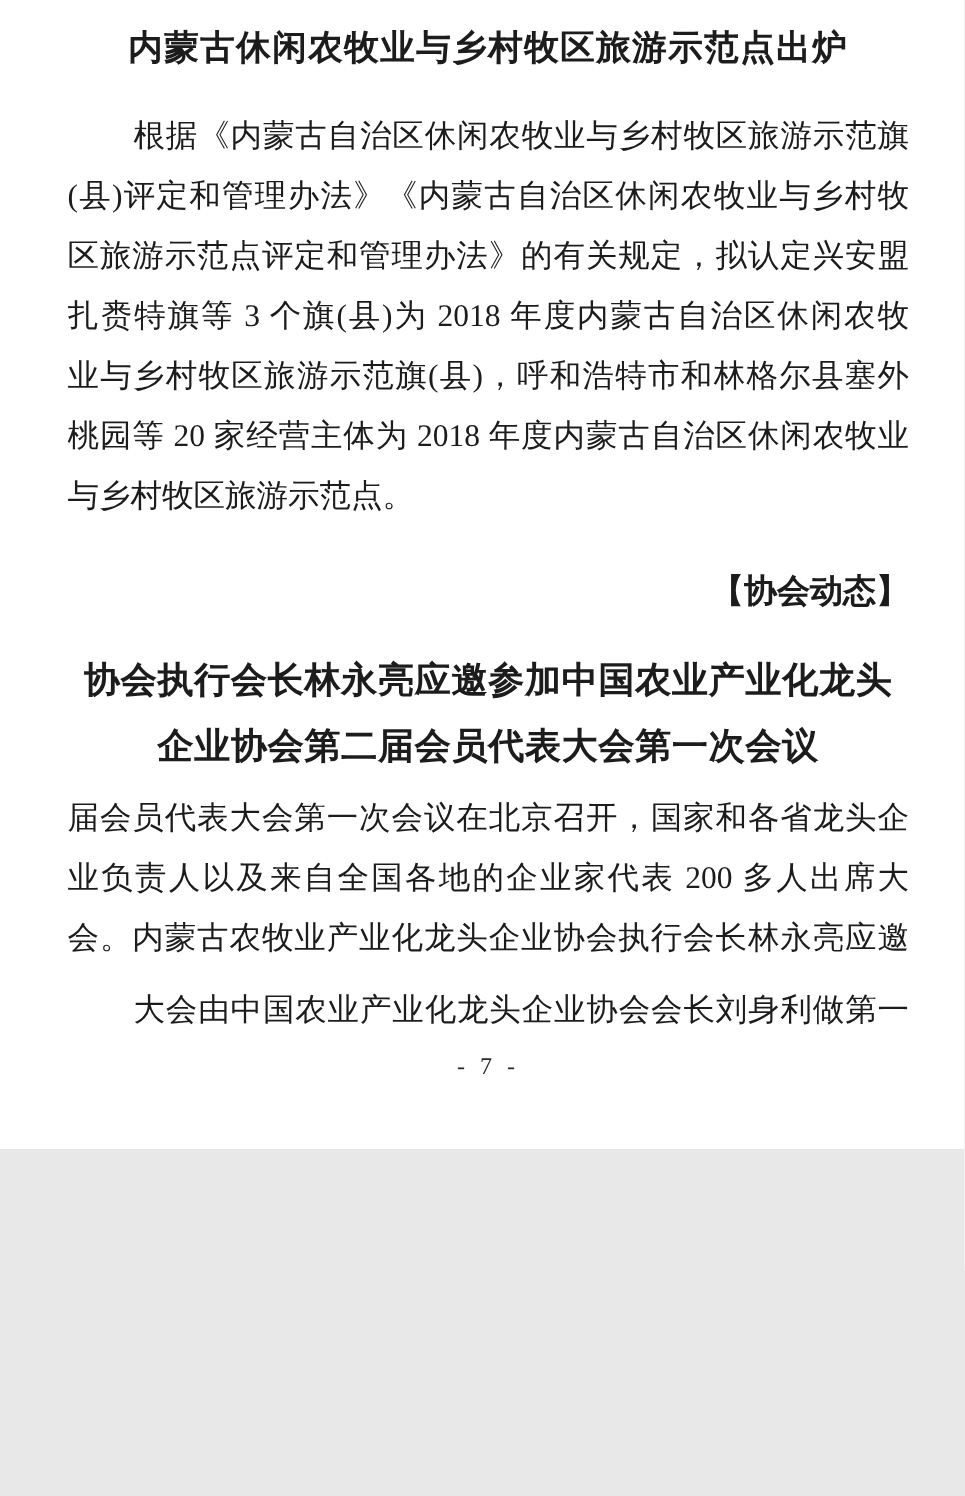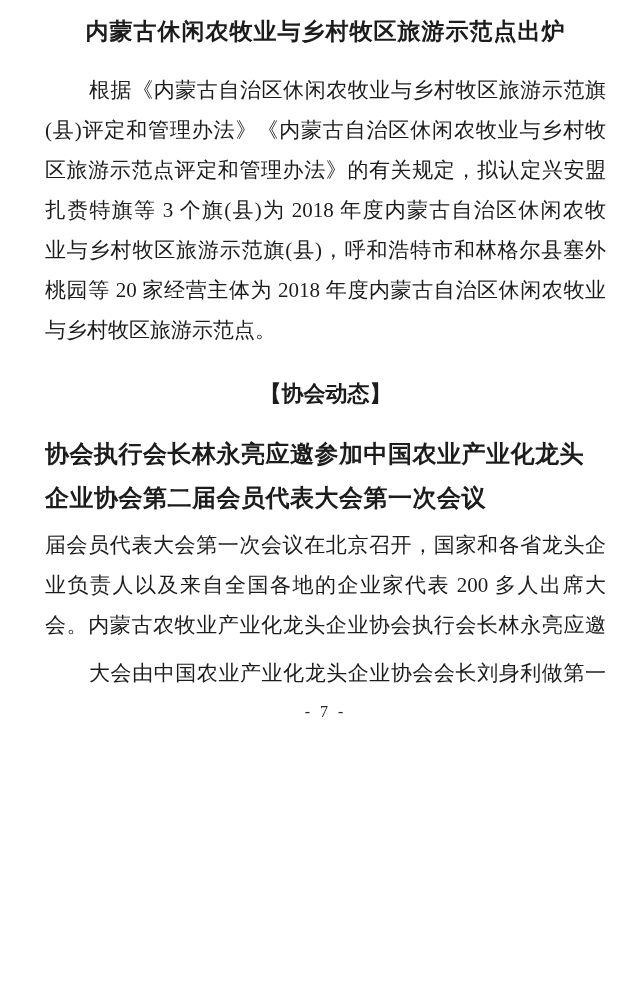--- a/index.html
+++ b/index.html
@@ -4,21 +4,21 @@
 <style>
   html, body {
     margin: 0;
     padding: 0;
     background: #e8e8e8;
   }
   .page {
     position: relative;
     box-sizing: border-box;
     width: 643px;
-    height: 997px;
+    height: 766px;
     margin: 0;
     background: #ffffff;
     padding: 14px 37px 0 45px;
     font-family: "Liberation Serif", "DejaVu Serif", serif;
     color: #1c1c1c;
     overflow: hidden;
   }
   .title1 {
     margin: 0;
     font-size: 23px;
@@ -40,27 +40,27 @@
   }
   .line.first { text-indent: 44px; }
   .line.last { text-align-last: left; }
   .article1-body { margin-top: 20px; }
   .section-header {
     margin-top: 26px;
     font-family: "Liberation Sans", "DejaVu Sans", sans-serif;
     font-weight: bold;
     font-size: 22px;
     line-height: 36px;
-    text-align: center;
+    text-align: right;
   }
   .title2 {
     margin: 20px 0 0 0;
     font-size: 24px;
     font-weight: bold;
-    text-align: left;
+    text-align: center;
     line-height: 44px;
     letter-spacing: 0.5px;
   }
   .title2 .title-line { display: block; }
   .article2-body { margin-top: 5px; }
   .article2-body .paragraph + .paragraph { margin-top: 8px; }
   .page-number {
     margin-top: 8px;
     text-align: center;
     font-size: 16px;

